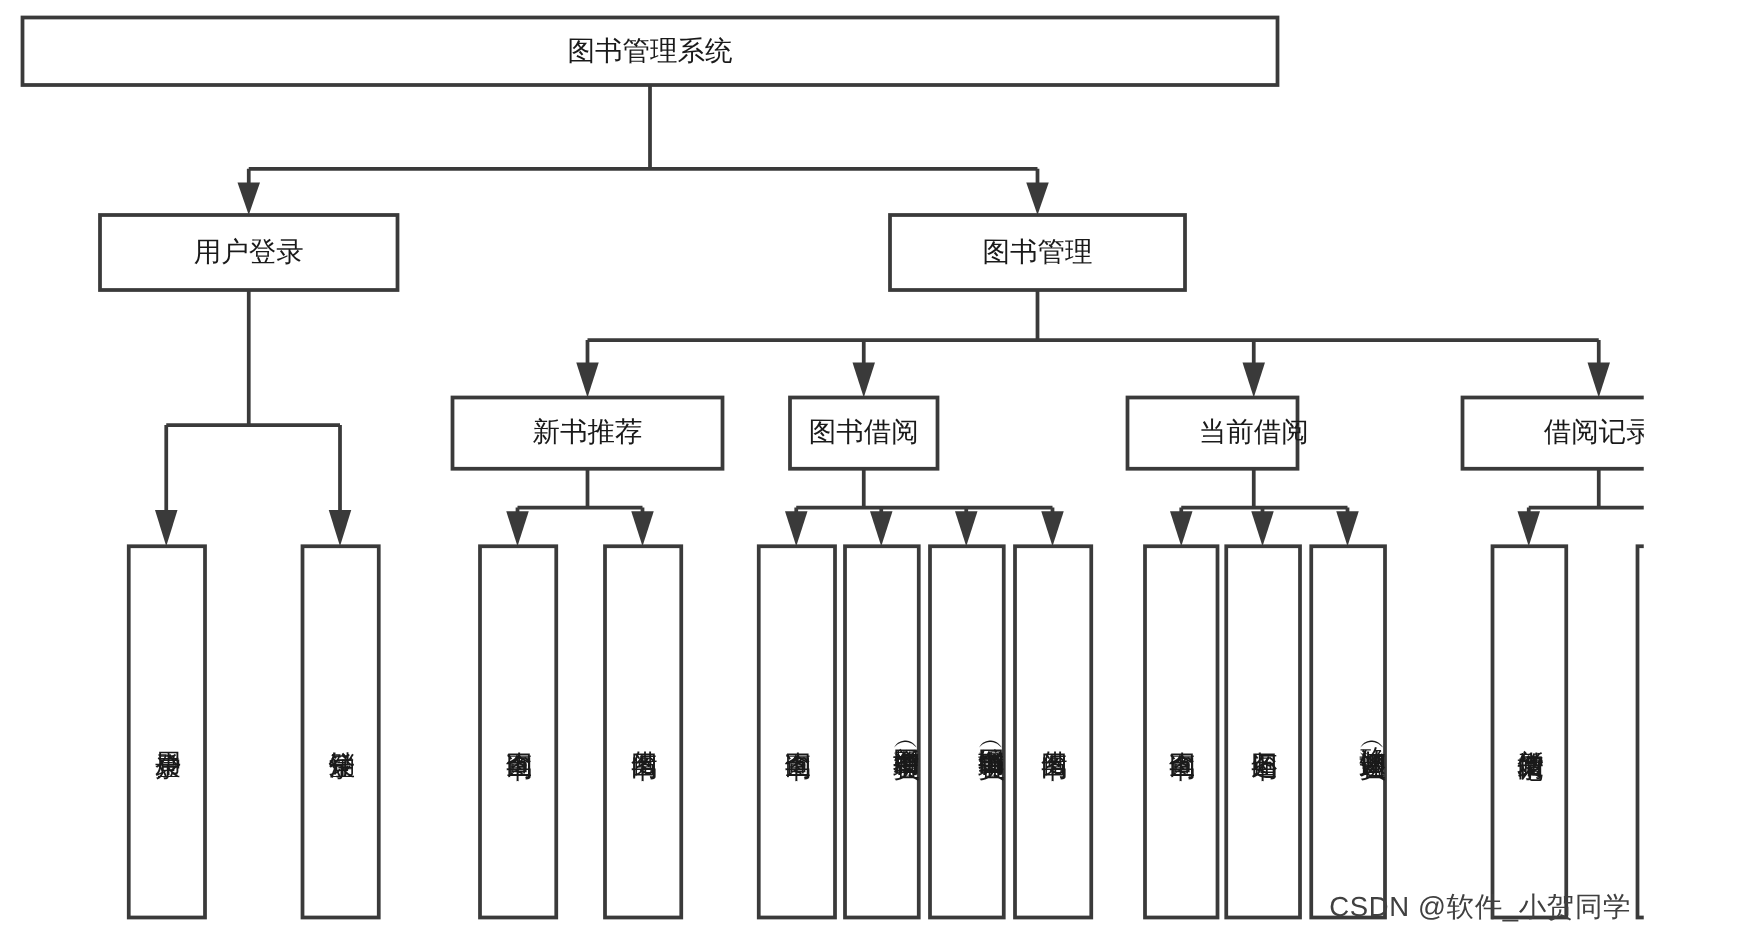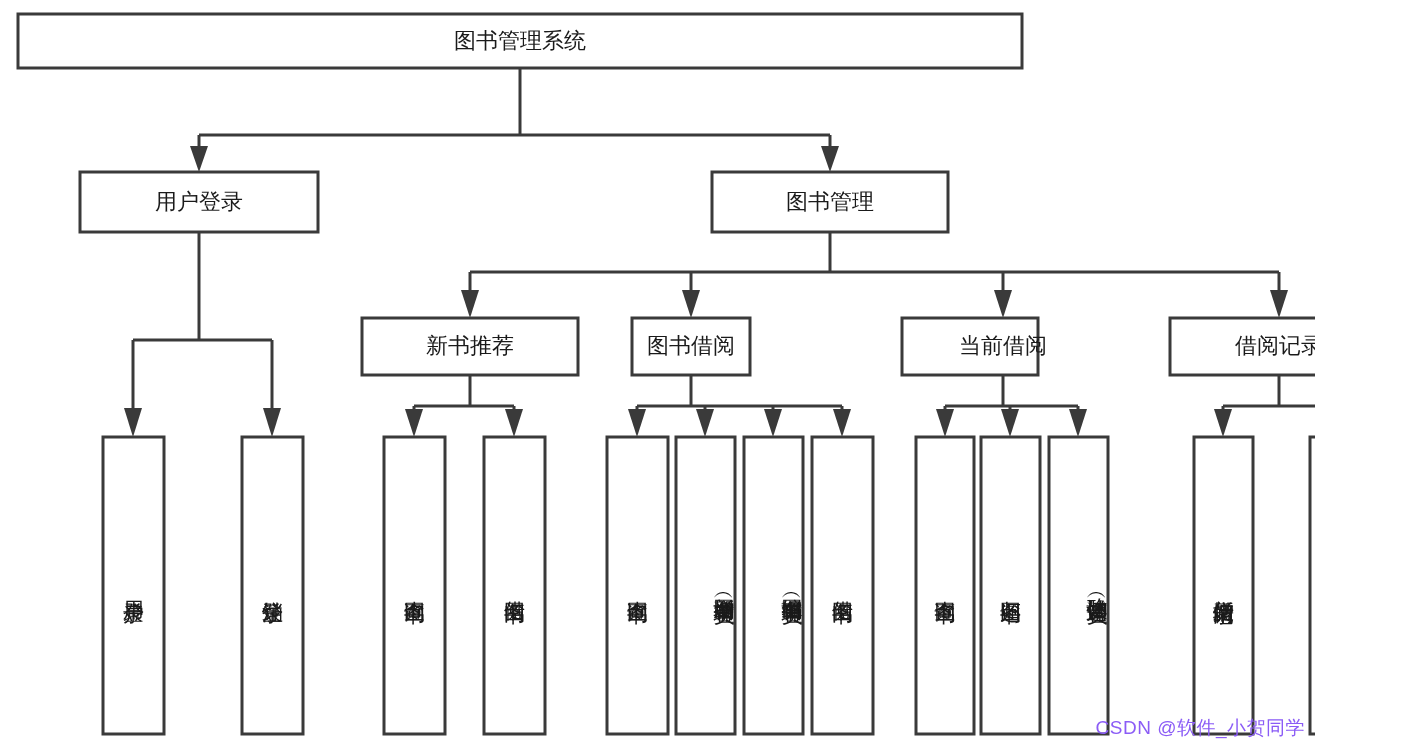--- a/index.html
+++ b/index.html
@@ -63,22 +63,22 @@
     justify-content: center;
     text-align: center;
     white-space: nowrap;
     pointer-events: none;
   }
   .watermark {
     position: absolute;
     right: 10px;
     bottom: 6px;
     font-family: "Liberation Sans", "DejaVu Sans", sans-serif;
-    font-size: 19px;
-    color: #8b5cf6;
+    font-size: 22px;
+    color: #404040;
     letter-spacing: 0.5px;
     white-space: nowrap;
   }
 </style>
 </head>
 <body>
 
 <div id="diagram-root">
 
   <svg class="diagram-canvas" viewBox="0 0 1405 747" xmlns="http://www.w3.org/2000/svg">

